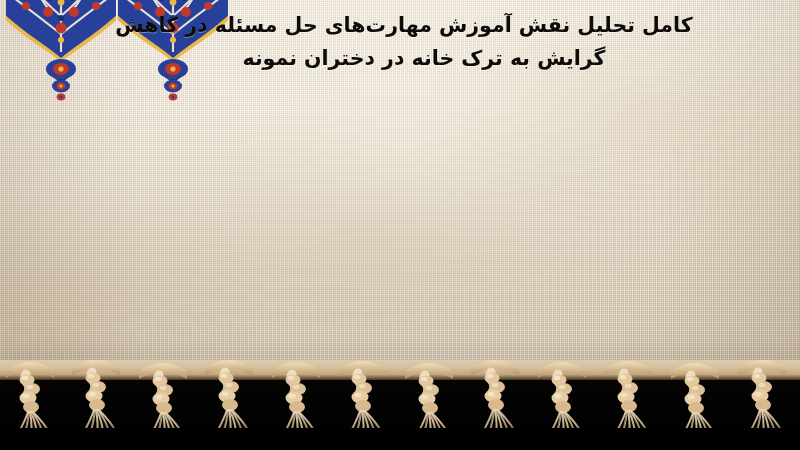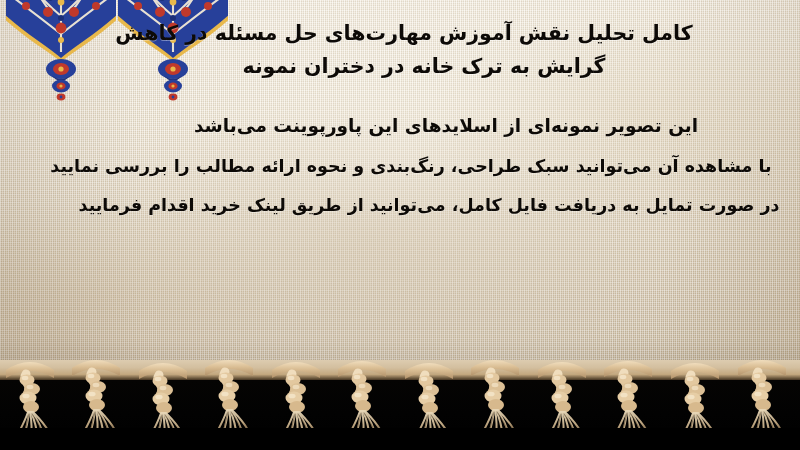--- a/index.html
+++ b/index.html
@@ -65,21 +65,21 @@
 
   
   .ornaments { position:absolute; left:0; top:-4px; width:240px; height:110px; }
   .orn { position:absolute; top:0; }
   .orn.a { left:6px; }
   .orn.b { left:118px; }
 
   
   .text-layer {
     position:absolute;
-    left:0; top:9px; right:0;
+    left:0; top:1px; right:0;
     height:383px;
     direction:rtl;
     text-align:center;
     color:#100c08;
   }
 
   .title {
     position:absolute;
     top:8px; left:0; right:0;
     padding:0 18px 0 8px;
@@ -275,25 +275,20 @@
 
   </div>
 
   <div class="text-layer">
 
     <div class="title">
       <span class="line l1">کامل تحلیل نقش آموزش مهارت‌های حل مسئله در کاهش</span>
       <span class="line l2">گرایش به ترک خانه در دختران نمونه</span>
     </div>
 
-    <div class="body-copy">
-      <p class="r1">این تصویر نمونه‌ای از اسلایدهای این پاورپوینت می‌باشد</p>
-      <p class="r2">با مشاهده آن می‌توانید سبک طراحی، رنگ‌بندی و نحوه ارائه مطالب را بررسی نمایید</p>
-      <p class="r3">در صورت تمایل به دریافت فایل کامل، می‌توانید از طریق لینک خرید اقدام فرمایید</p>
-    </div>
 
   </div>
 
   <div class="fringe-zone">
     <div class="fringe-top-edge"></div>
     <svg class="fringe-svg" width="800" height="90" viewBox="0 0 800 90">
       <defs>
         <linearGradient id="cordG" x1="0" y1="0" x2="0" y2="1">
           <stop offset="0%" stop-color="#f0ddbd"></stop>
           <stop offset="45%" stop-color="#d9bd93"></stop>

